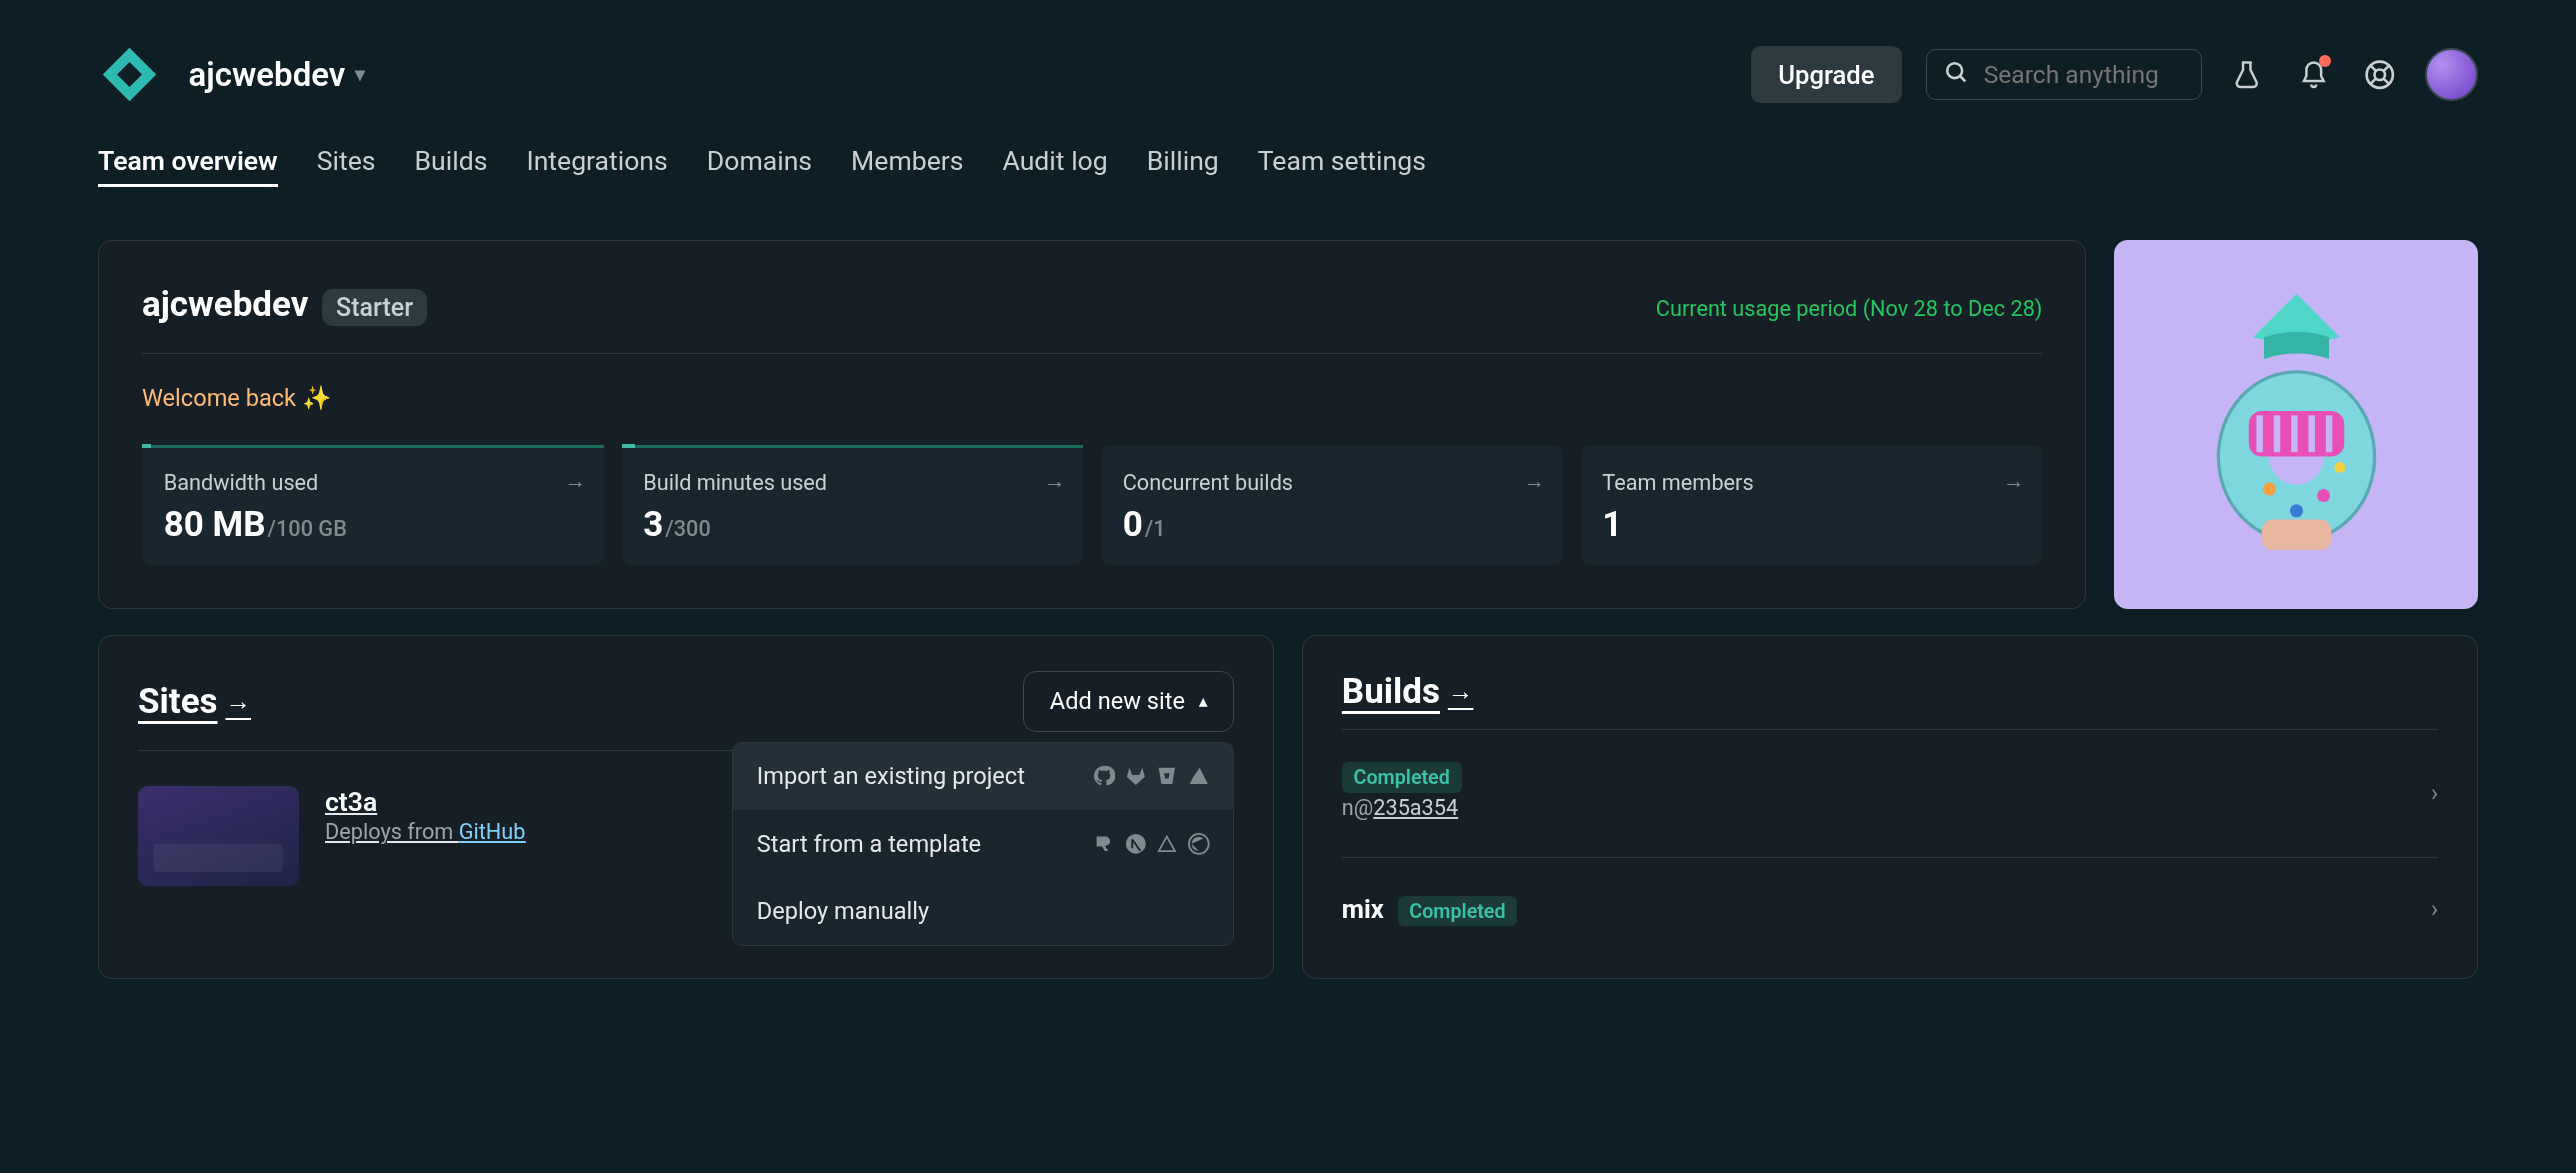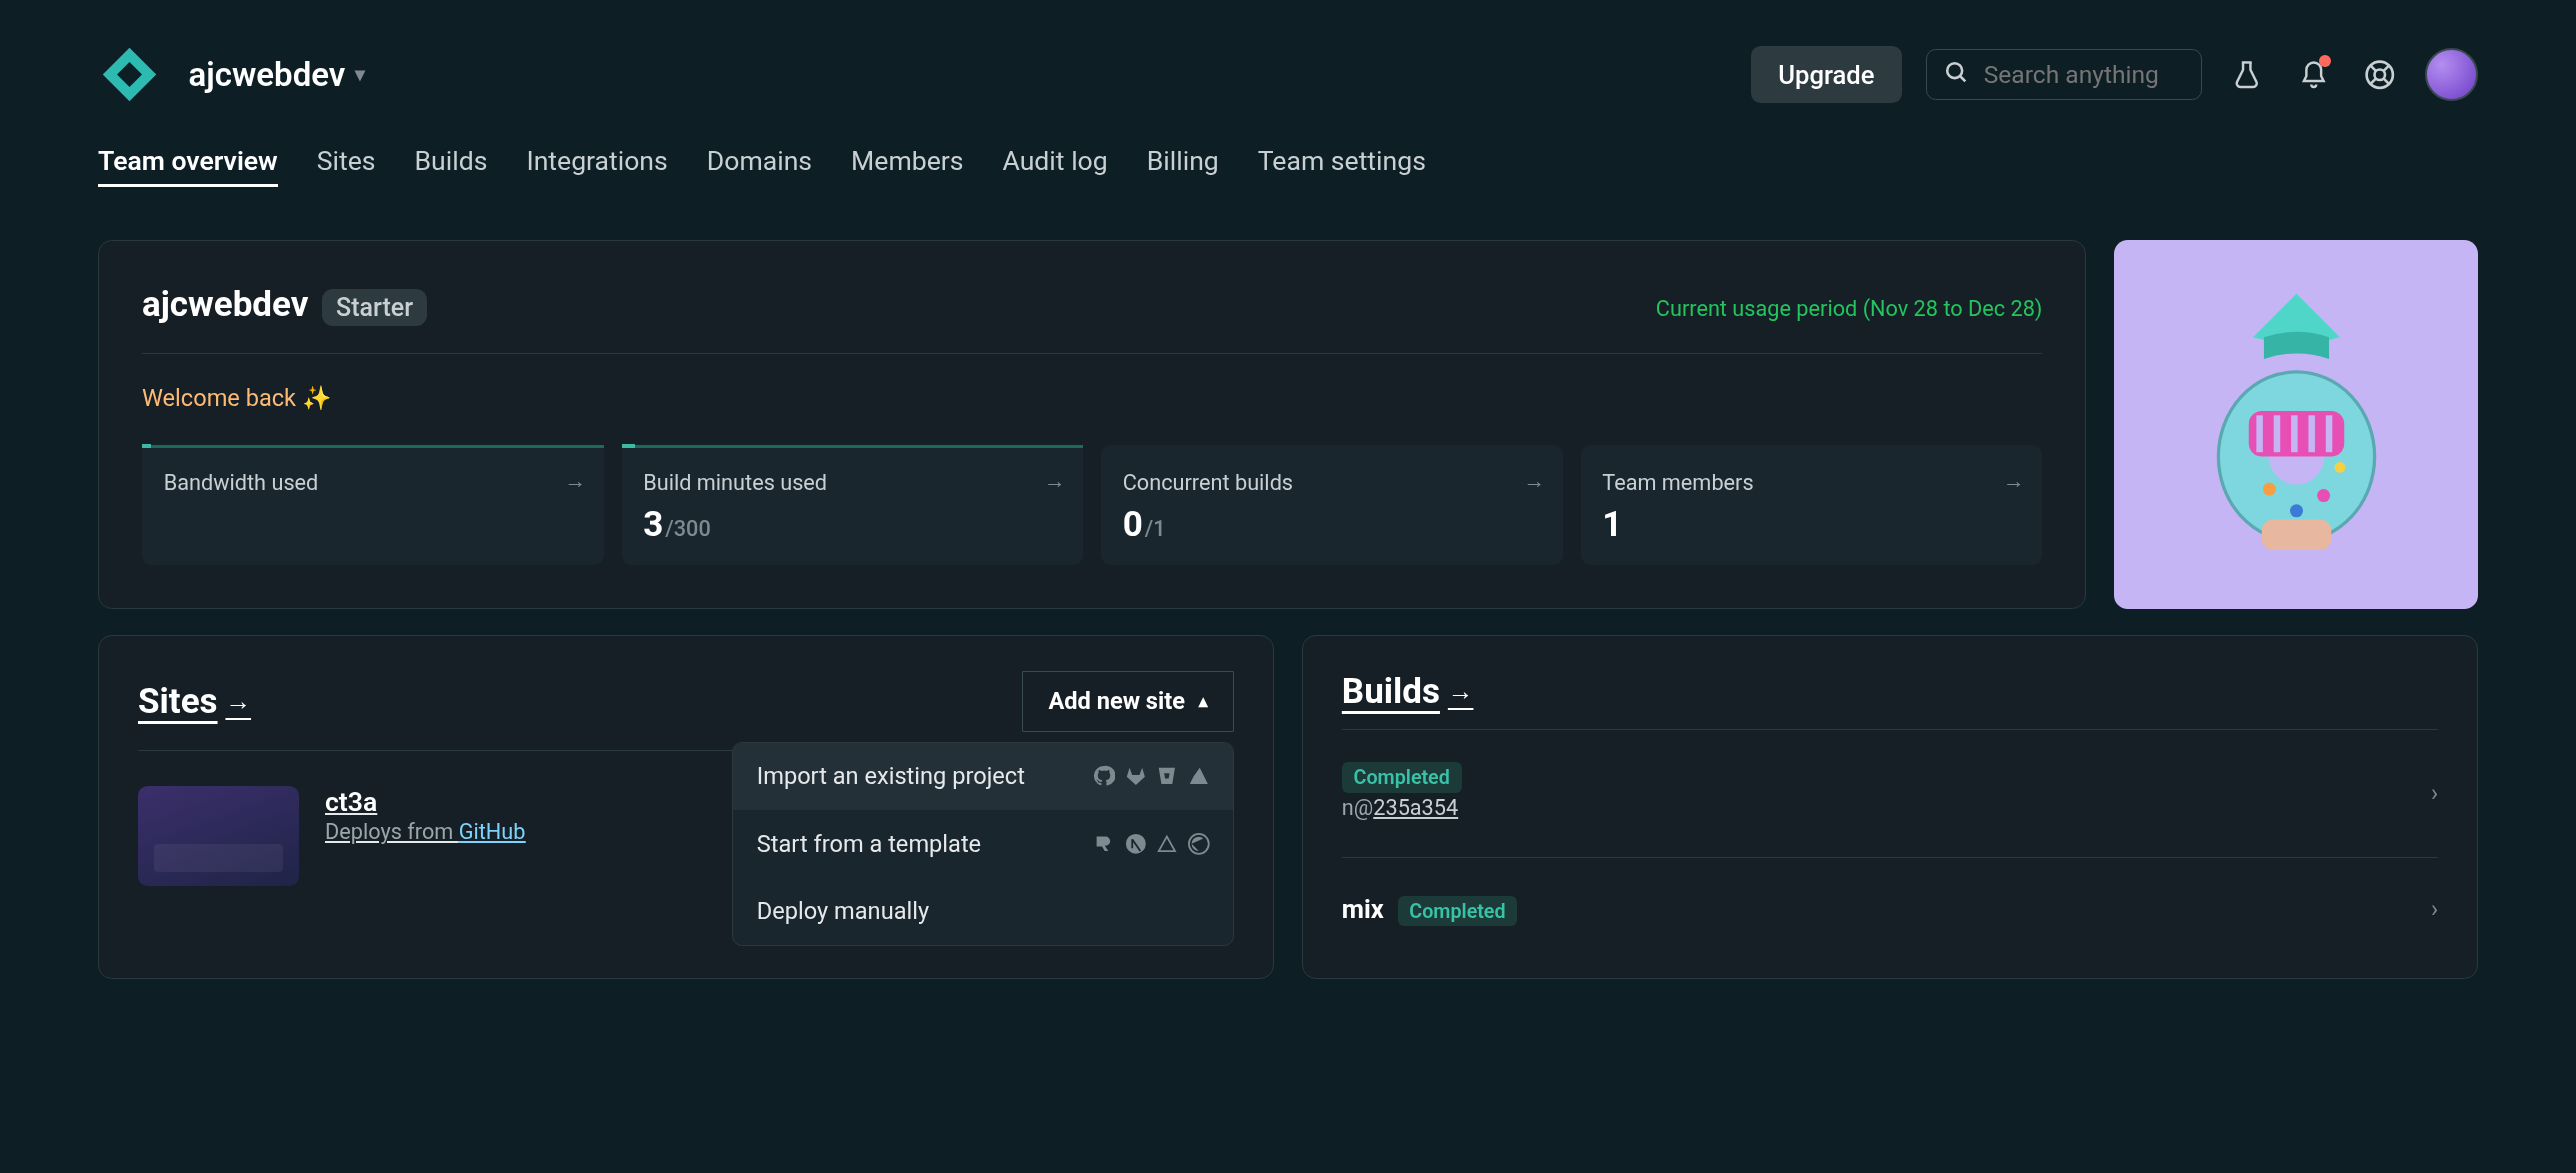--- a/index.html
+++ b/index.html
@@ -47,21 +47,21 @@
 .side-image { background: #c5b5f5; border-radius: 13.8px; display: flex; align-items: center; justify-content: center; overflow: hidden; }
 .donut { width: 217px; height: 286px; position: relative; }
 
 
 .bottom-row { display: grid; grid-template-columns: 1fr 1fr; gap: 27.6px; margin-top: 25.6px; }
 .panel { background: #151f25; border: 1px solid #2a3940; border-radius: 13.8px; padding: 35px 39px; position: relative; }
 .panel-head { display: flex; align-items: center; justify-content: space-between; margin-bottom: 11.8px; }
 .panel-title { font-size: 35px; font-weight: 700; color: #fff; display: flex; align-items: center; gap: 7.9px; text-decoration: underline; text-underline-offset: 7.9px; }
 .panel-title .arrow { font-size: 25.6px; text-decoration: none; }
 .hr2 { border: none; border-top: 1px solid #2a3940; margin: 17.7px 0 15.8px; }
-.add-btn { border: 1px solid #3a4a51; background: #151f25; color: #fff; font-size: 23.6px; font-weight: 700; padding: 15.8px 25.6px; border-radius: 1px; display: flex; align-items: center; gap: 13.8px; cursor: pointer; }
+.add-btn { border: 1px solid #3a4a51; background: #151f25; color: #fff; font-size: 23.6px; font-weight: 400; padding: 15.8px 25.6px; border-radius: 13px; display: flex; align-items: center; gap: 13.8px; cursor: pointer; }
 .add-btn .chev { font-size: 17.7px; }
 .dropdown { position: absolute; top: 106px; right: 39px; background: #1a262d; border: 1px solid #2a3940; border-radius: 9.8px; width: 502px; overflow: hidden; z-index: 10; }
 .dd-item { display: flex; align-items: center; justify-content: space-between; padding: 19.7px 23.6px; font-size: 23.6px; color: #e5e9eb; cursor: pointer; }
 .dd-item:hover, .dd-item.hover { background: #243038; }
 .dd-icons { display: flex; gap: 9.8px; color: #7e8a8f; font-size: 19.7px; }
 .site-item { display: flex; gap: 26px; padding: 19.7px 0; text-decoration: underline; }
 .thumb { width: 161px; height: 100px; background: linear-gradient(160deg, #3b2f6b, #1f2447); border-radius: 9.8px; position: relative; }
 .thumb::after { content:""; position:absolute; left:10%; top:58%; width:80%; height:28%; background:rgba(255,255,255,0.06); border-radius:3.9px; }
 .site-meta .name { font-size: 26.6px; font-weight: 600; color: #fff; margin-bottom: 2px; }
 .site-meta .deploys { font-size: 21.7px; color: #9aa6ab; }
@@ -150,20 +150,24 @@
         <span class="team-name">ajcwebdev</span>
         <span class="plan-badge">Starter</span>
         <span class="usage-period">Current usage period (Nov 28 to Dec 28)</span>
       </div>
       <hr class="hr">
       <div class="welcome">Welcome back ✨</div>
       <div class="stat-grid">
         <div class="stat accent1">
           <div class="stat-label">Bandwidth used</div>
           <span class="stat-arrow">→</span>
+          <div class="stat-value">
+            <span>80 MB</span>
+            <span class="sub">/100 GB</span>
+          </div>
         </div>
         <div class="stat accent2">
           <div class="stat-label">Build minutes used</div>
           <span class="stat-arrow">→</span>
           <div class="stat-value">
             <span>3</span>
             <span class="sub">/300</span>
           </div>
         </div>
         <div class="stat">

